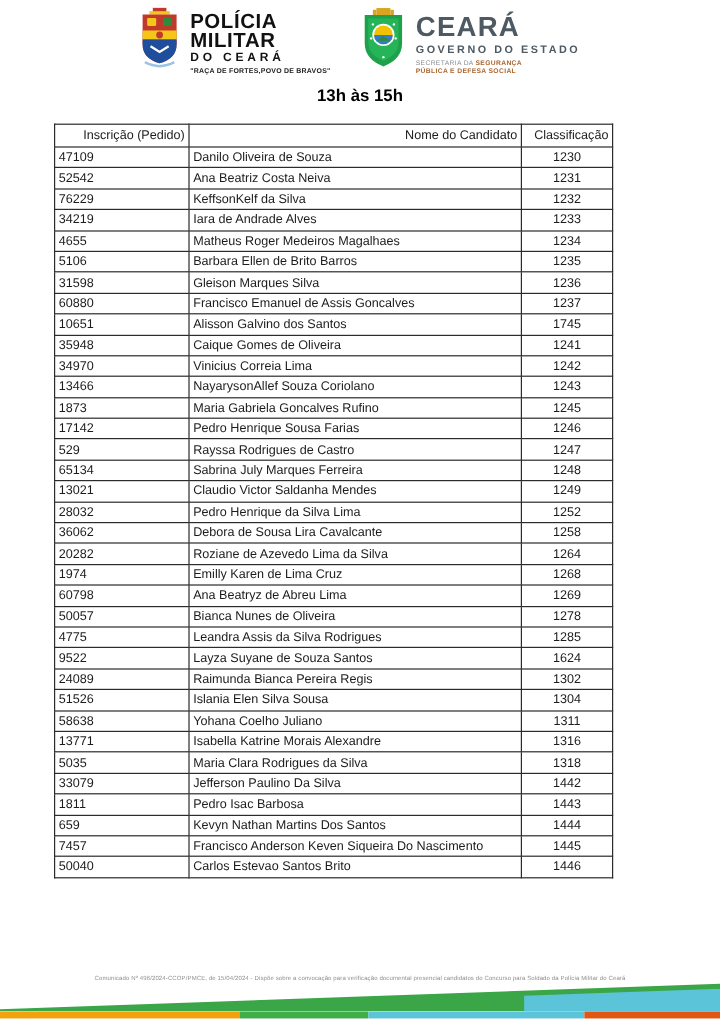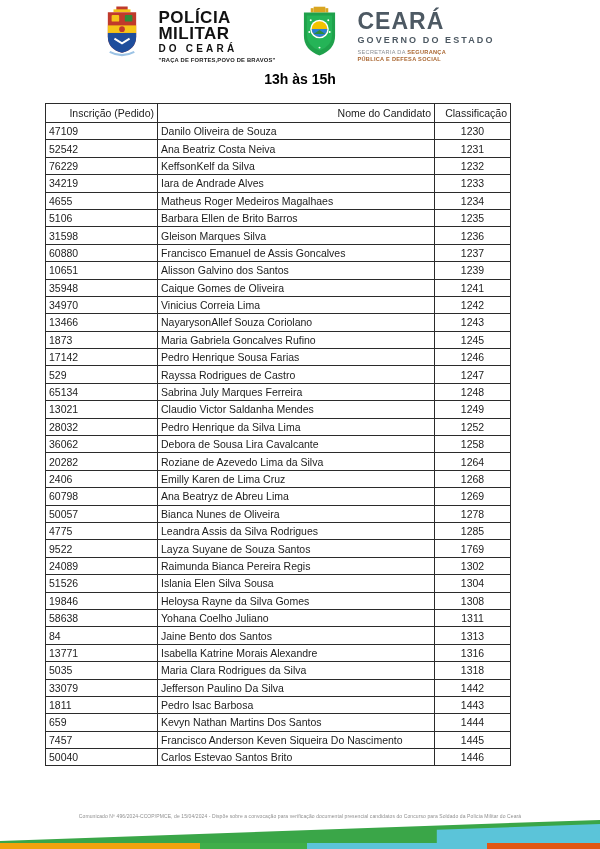--- a/index.html
+++ b/index.html
@@ -2,21 +2,21 @@
 <html style="--wedge-green: #3AA648; --band-teal: #5BC4D9; --strip-orange: #F2A20C; --strip-green: #3FAE49; --strip-teal: #5BC4D9; --strip-red: #E25614; --ceara-text: #4D5963; --secretaria-accent: #A9652F; --pm-red: #C03A2B; --pm-blue: #1F4E9C; --pm-yellow: #F5C518; --shield-green: #1FA14B;"><head>
 <meta charset="utf-8">
 <style>
   html,body{margin:0;padding:0;background:#ffffff;}
   .page{
     position:relative;width:600px;height:849px;background:#ffffff;overflow:hidden;
     font-family:"Liberation Sans",sans-serif;color:#1c1c1c;
   }
   
   .logos{position:absolute;top:6px;left:0;width:100%;display:flex;justify-content:center;align-items:flex-start;gap:26px;}
-  .logo{display:flex;align-items:flex-start;gap:19px;}
+  .logo{display:flex;align-items:center;gap:8px;}
   .pm-text{padding-top:4px;text-align:left;}
   .pm-line{font-size:17px;font-weight:800;line-height:0.92;letter-spacing:0.5px;color:#111;}
   .pm-line3{font-size:10px;font-weight:700;letter-spacing:3.2px;margin-top:2px;color:#111;}
   .pm-tagline{font-size:5.8px;font-weight:700;margin-top:3px;letter-spacing:0.2px;color:#222;}
   .ce-text{padding-top:5px;text-align:left;}
   .ce-name{font-size:23px;font-weight:800;line-height:0.95;letter-spacing:1px;color:var(--ceara-text,#4d5963);}
   .ce-gov{font-size:9px;font-weight:700;letter-spacing:2.1px;color:var(--ceara-text,#4d5963);margin-top:2px;}
   .ce-sec{font-size:5.6px;line-height:1.3;margin-top:4px;color:#8a8f94;letter-spacing:0.3px;}
   .ce-sec .b{color:var(--secretaria-accent,#a9652f);font-weight:700;}
   
@@ -155,21 +155,21 @@
           <td class="center">1236</td>
         </tr>
         <tr>
           <td>60880</td>
           <td>Francisco Emanuel de Assis Goncalves</td>
           <td class="center">1237</td>
         </tr>
         <tr>
           <td>10651</td>
           <td>Alisson Galvino dos Santos</td>
-          <td class="center">1239</td>
+          <td class="center">1745</td>
         </tr>
         <tr>
           <td>35948</td>
           <td>Caique Gomes de Oliveira</td>
           <td class="center">1241</td>
         </tr>
         <tr>
           <td>34970</td>
           <td>Vinicius Correia Lima</td>
           <td class="center">1242</td>
@@ -213,21 +213,21 @@
           <td>36062</td>
           <td>Debora de Sousa Lira Cavalcante</td>
           <td class="center">1258</td>
         </tr>
         <tr>
           <td>20282</td>
           <td>Roziane de Azevedo Lima da Silva</td>
           <td class="center">1264</td>
         </tr>
         <tr>
-          <td>2406</td>
+          <td>1974</td>
           <td>Emilly Karen de Lima Cruz</td>
           <td class="center">1268</td>
         </tr>
         <tr>
           <td>60798</td>
           <td>Ana Beatryz de Abreu Lima</td>
           <td class="center">1269</td>
         </tr>
         <tr>
           <td>50057</td>
@@ -235,46 +235,36 @@
           <td class="center">1278</td>
         </tr>
         <tr>
           <td>4775</td>
           <td>Leandra Assis da Silva Rodrigues</td>
           <td class="center">1285</td>
         </tr>
         <tr>
           <td>9522</td>
           <td>Layza Suyane de Souza Santos</td>
-          <td class="center">1769</td>
+          <td class="center">1624</td>
         </tr>
         <tr>
           <td>24089</td>
           <td>Raimunda Bianca Pereira Regis</td>
           <td class="center">1302</td>
         </tr>
         <tr>
           <td>51526</td>
           <td>Islania Elen Silva Sousa</td>
           <td class="center">1304</td>
         </tr>
         <tr>
-          <td>19846</td>
-          <td>Heloysa Rayne da Silva Gomes</td>
-          <td class="center">1308</td>
-        </tr>
-        <tr>
           <td>58638</td>
           <td>Yohana Coelho Juliano</td>
           <td class="center">1311</td>
-        </tr>
-        <tr>
-          <td>84</td>
-          <td>Jaine Bento dos Santos</td>
-          <td class="center">1313</td>
         </tr>
         <tr>
           <td>13771</td>
           <td>Isabella Katrine Morais Alexandre</td>
           <td class="center">1316</td>
         </tr>
         <tr>
           <td>5035</td>
           <td>Maria Clara Rodrigues da Silva</td>
           <td class="center">1318</td>

